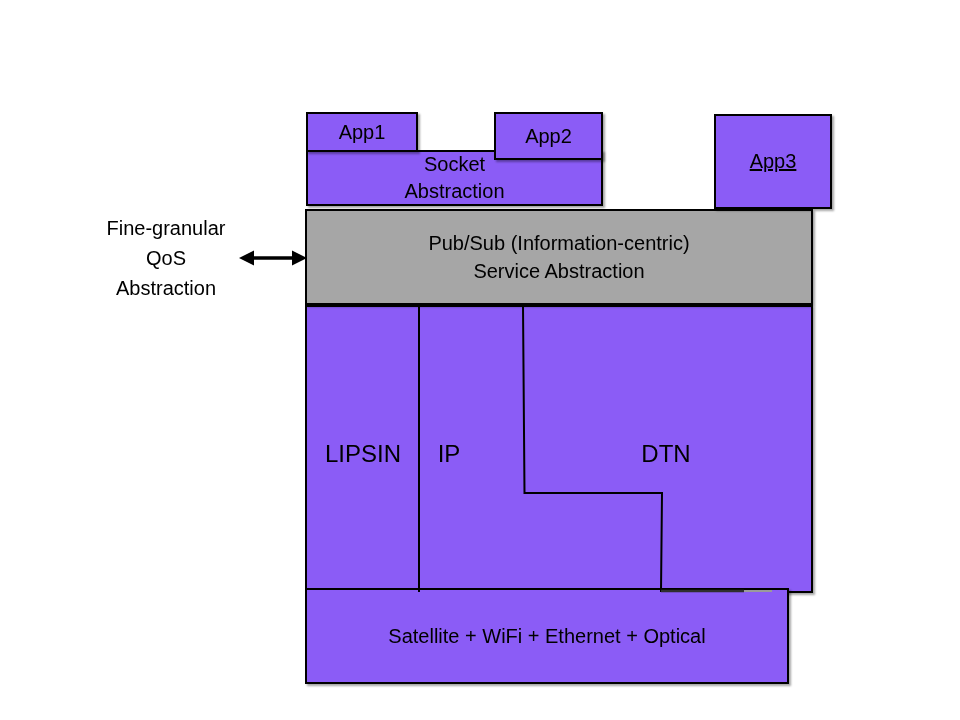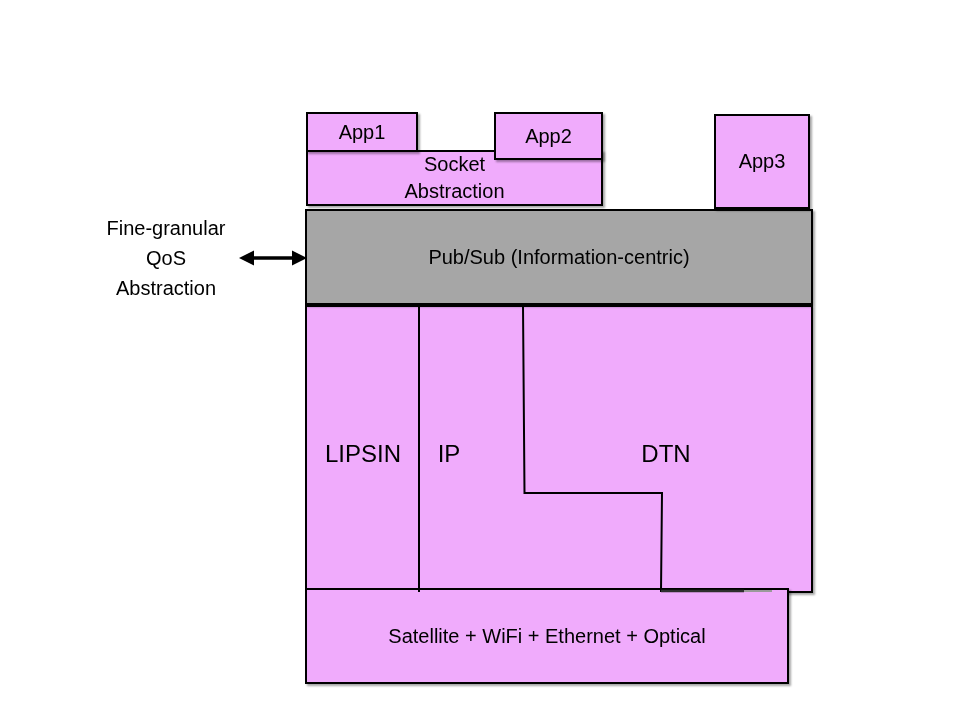--- a/index.html
+++ b/index.html
@@ -9,34 +9,34 @@
     width: 960px;
     height: 720px;
     background: #ffffff;
     font-family: "Liberation Sans", sans-serif;
     color: #000000;
     overflow: hidden;
   }
   .box {
     position: absolute;
     border: 2px solid #000000;
-    background: #f0abfc;
+    background: #8b5cf6;
     display: flex;
     flex-direction: column;
     align-items: center;
     justify-content: center;
     text-align: center;
     font-size: 20px;
     line-height: 27px;
     box-shadow: 1.5px 2px 2px rgba(0,0,0,0.35);
   }
   .box-app1   { left: 306px; top: 112px; width: 112px; height: 40px; z-index: 4; }
   .box-app2   { left: 494px; top: 112px; width: 109px; height: 48px; z-index: 4; }
   .box-socket { left: 306px; top: 150px; width: 297px; height: 56px; z-index: 3; }
-  .box-app3   { left: 714px; top: 114px; width: 96px;  height: 95px; z-index: 3; }
+  .box-app3   { left: 714px; top: 114px; width: 118px;  height: 95px; z-index: 3; text-decoration: underline; }
   .box-pubsub {
     left: 305px; top: 209px; width: 508px; height: 96px;
     background: #a6a6a6; z-index: 2; line-height: 28px;
   }
   .box-middle { left: 305px; top: 305px; width: 508px; height: 288px; z-index: 1; }
   .box-bottom { left: 305px; top: 588px; width: 484px; height: 96px; z-index: 2; }
 
   .layer-label {
     position: absolute;
     top: 440px;
@@ -97,20 +97,21 @@
     <span>App3</span>
   </div>
 
   <div class="box box-socket">
     <span>Socket</span>
     <span>Abstraction</span>
   </div>
 
   <div class="box box-pubsub">
     <span>Pub/Sub (Information-centric)</span>
+    <span>Service Abstraction</span>
   </div>
 
   <div class="box box-middle"></div>
   <span class="layer-label label-lipsin">LIPSIN</span>
   <span class="layer-label label-ip">IP</span>
   <span class="layer-label label-dtn">DTN</span>
 
   <div class="box box-bottom">
     <span>Satellite + WiFi + Ethernet + Optical</span>
   </div>

